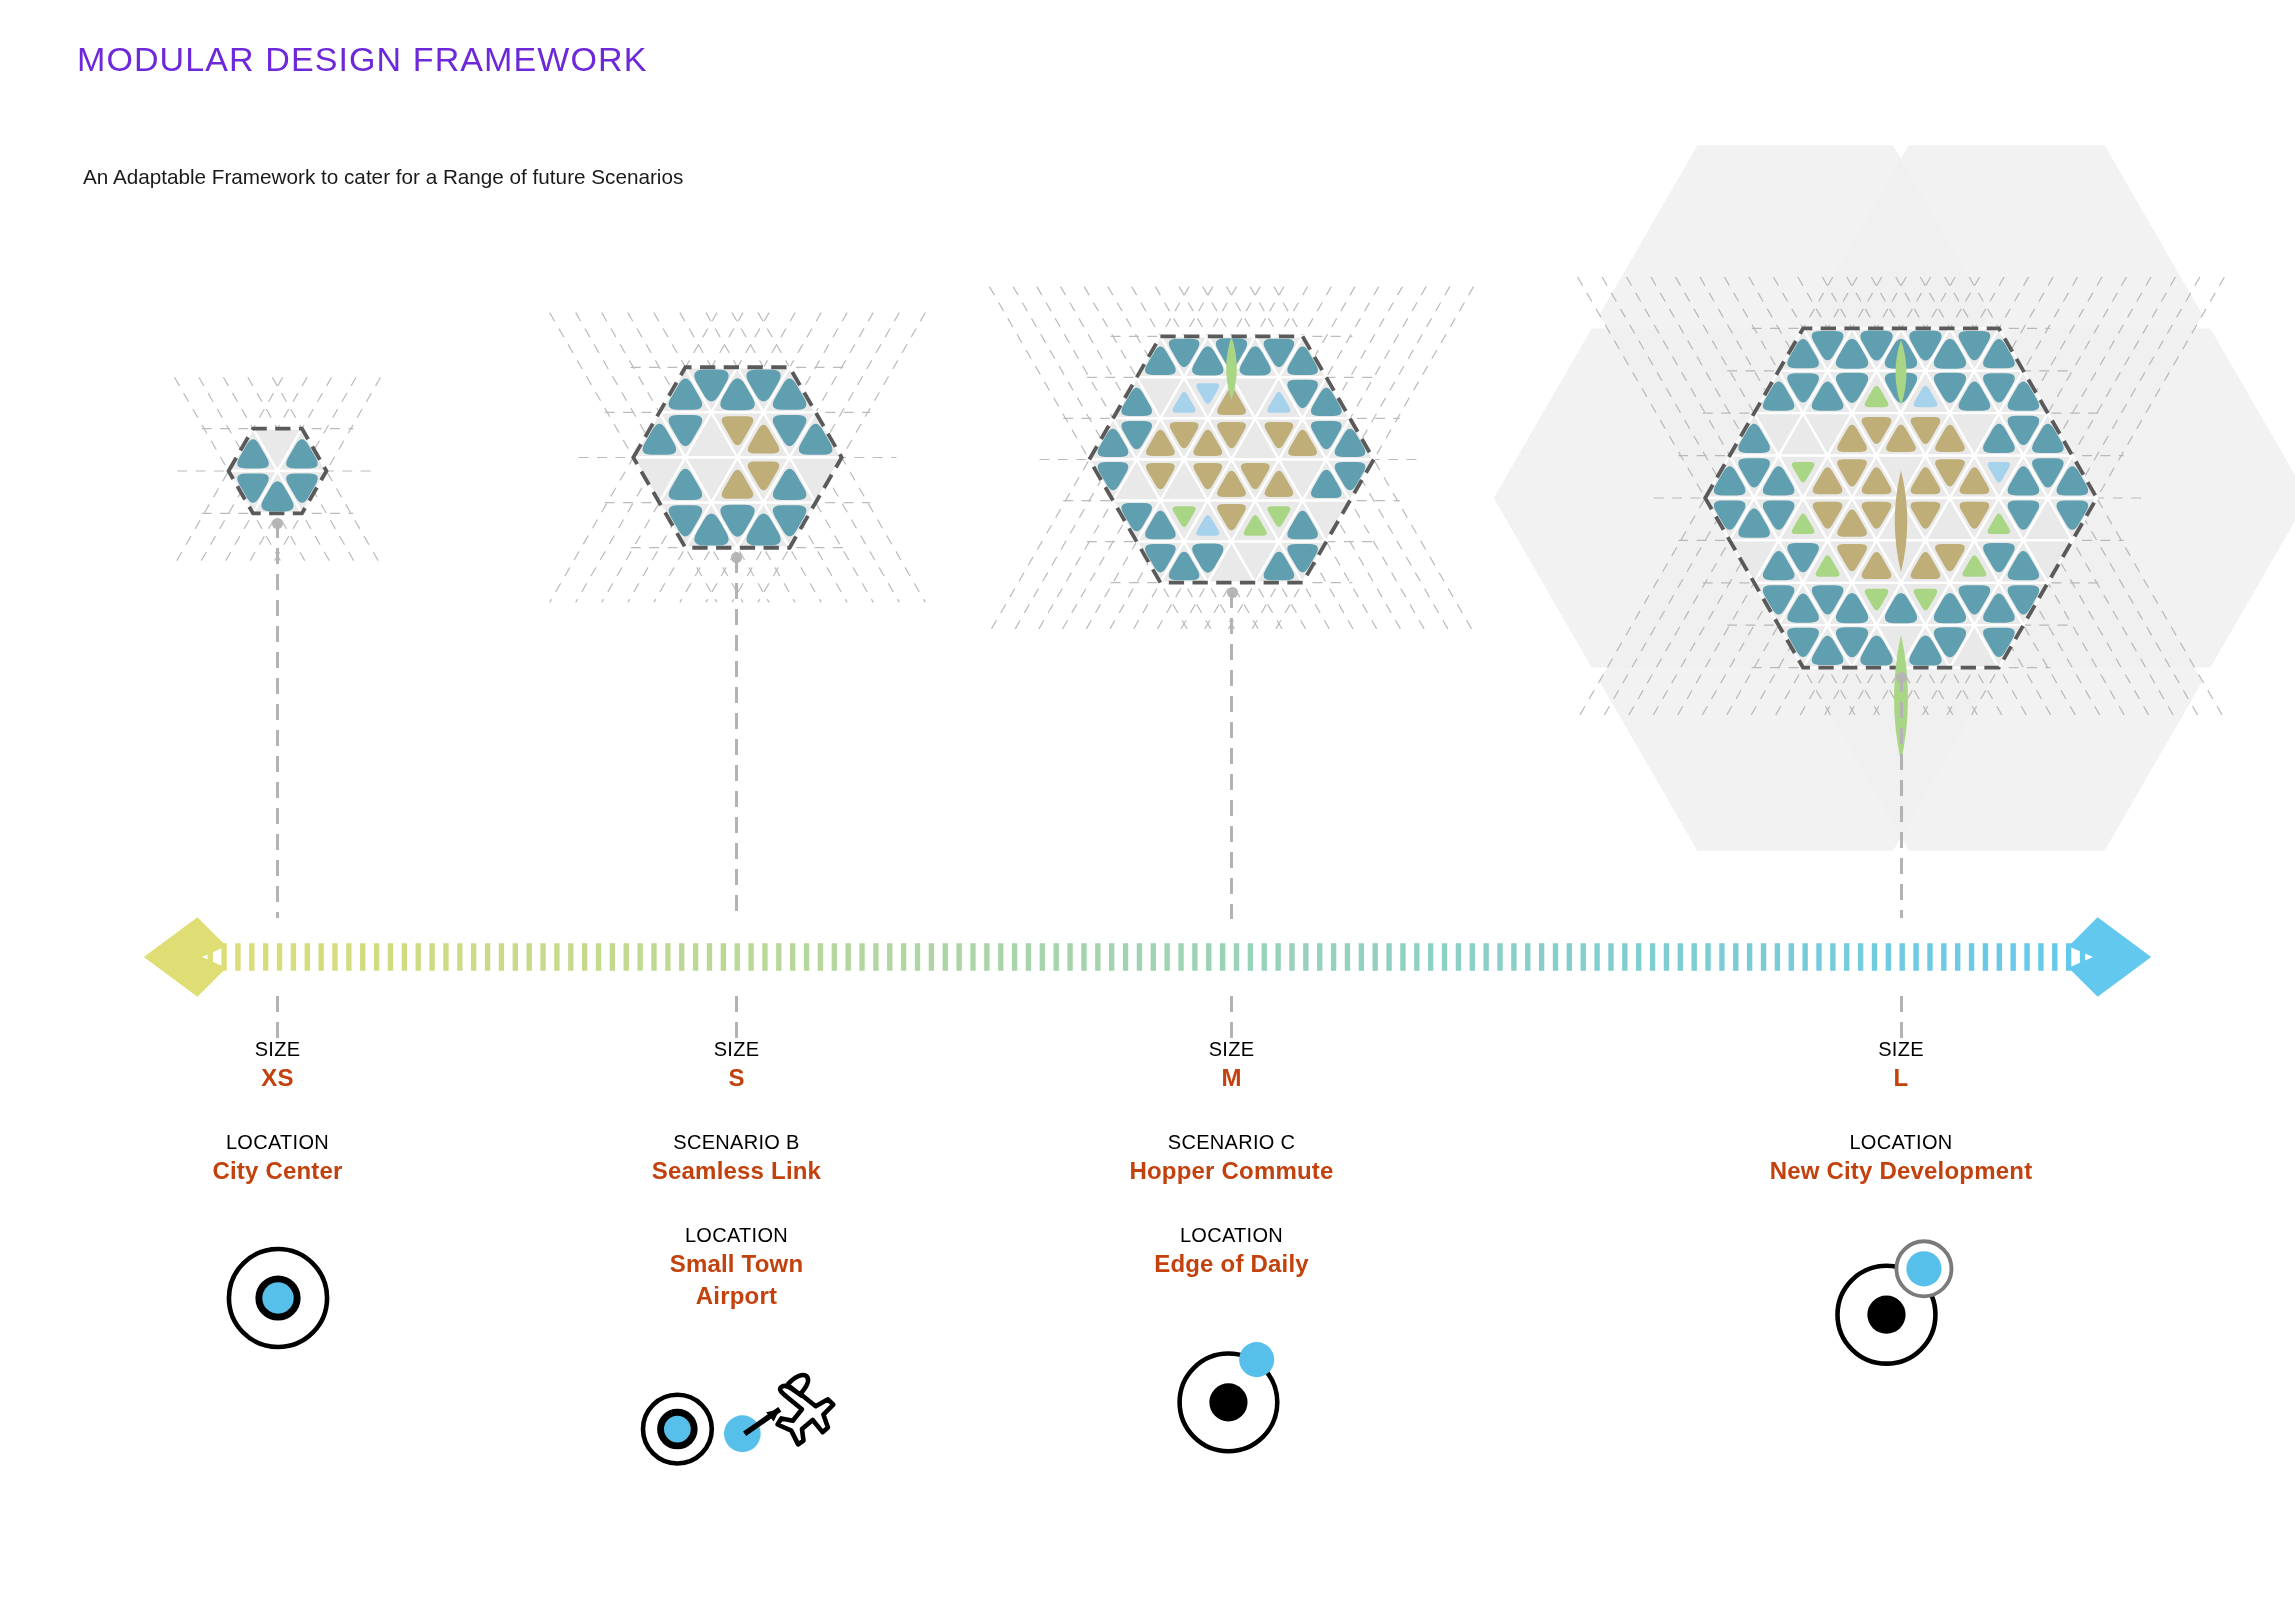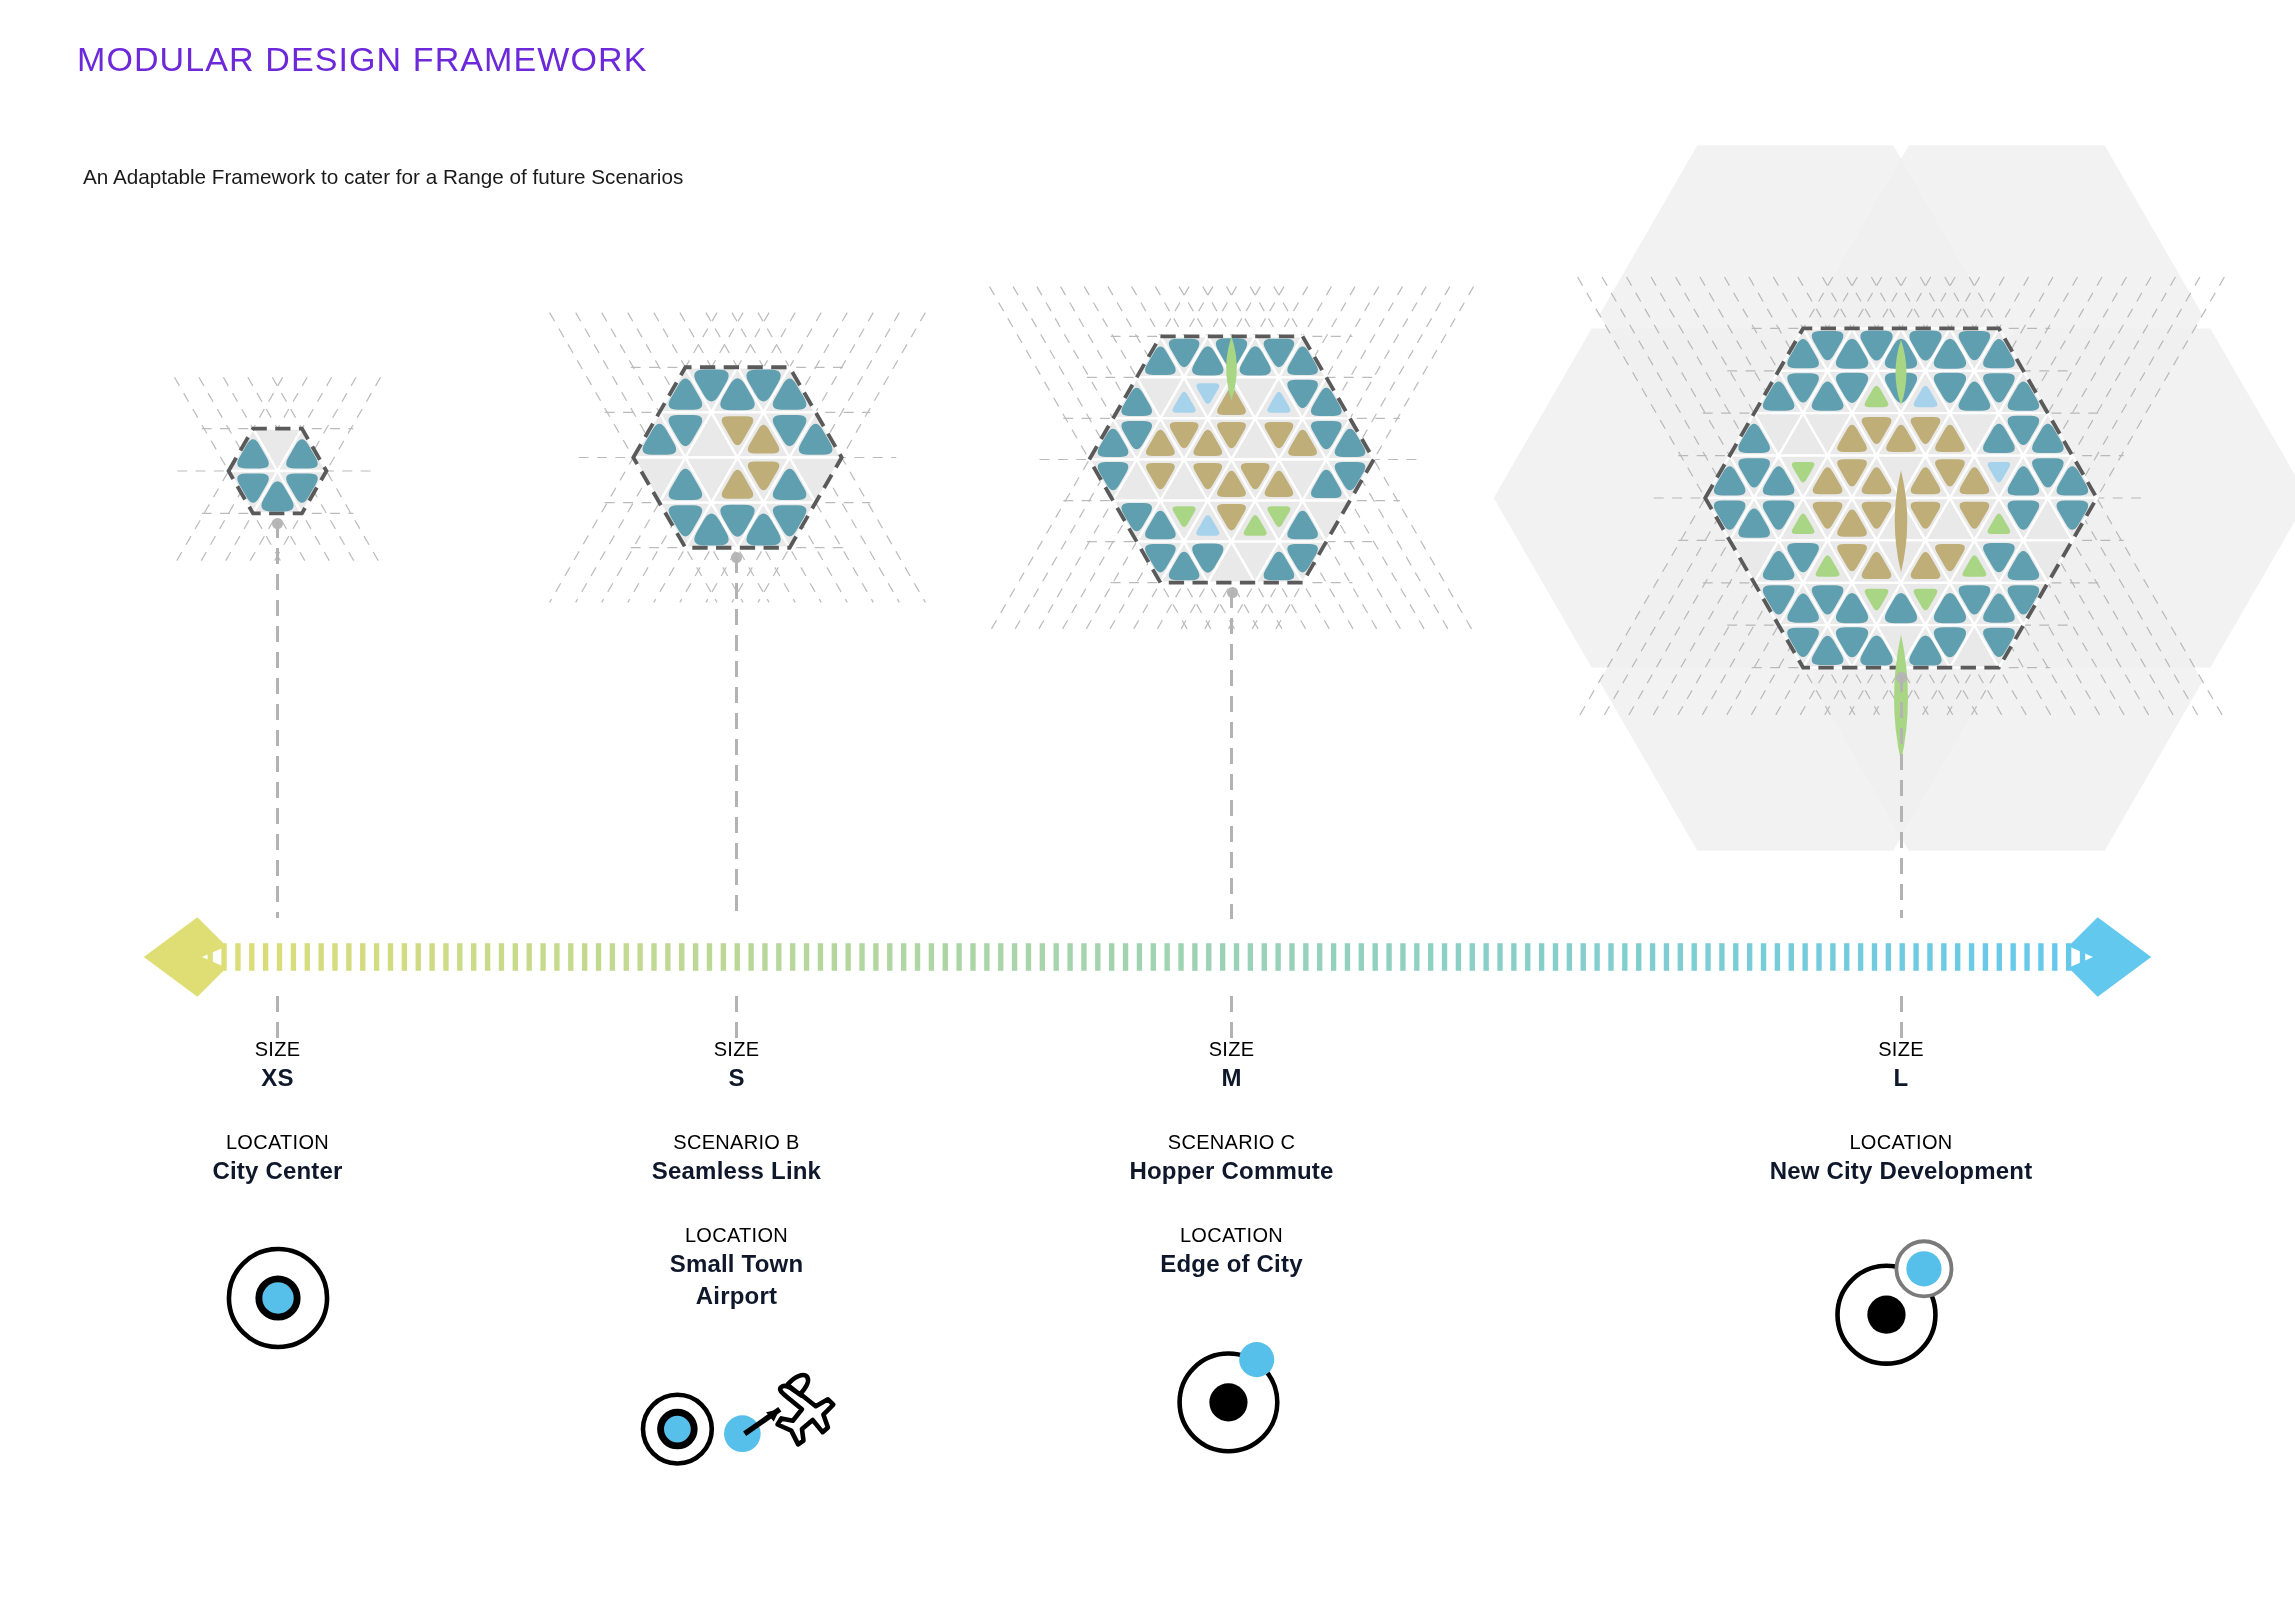--- a/index.html
+++ b/index.html
@@ -24,21 +24,21 @@
   
   .leader{position:absolute;width:3.1px;background:transparent;
      background-image:linear-gradient(to bottom,#b3b3b3 0 60%,transparent 60% 100%);
      background-size:3.1px 26px;}
   .leader-dot{position:absolute;width:10.7px;height:10.7px;border-radius:50%;background:#b6b6b6;}
   
   #bar{position:absolute;left:0;top:917px;width:2295px;height:80px;}
   
   .col{position:absolute;text-align:center;}
   .lab{font-size:20px;font-weight:400;color:#000;line-height:1.25;letter-spacing:0.3px;}
-  .val{font-size:24px;font-weight:700;color:#0f172a;line-height:1.3;letter-spacing:0.2px;}
+  .val{font-size:24px;font-weight:700;color:#c2410c;line-height:1.3;letter-spacing:0.2px;}
   .blk{margin-bottom:37px;}
   .icon{margin-top:43px;display:flex;justify-content:center;align-items:center;}
 </style>
 </head>
 <body>
 
 <div class="title">MODULAR DESIGN FRAMEWORK</div>
 <div class="subtitle">An Adaptable Framework to cater for a Range of future Scenarios</div>
 
 <div id="stage">
@@ -754,21 +754,21 @@
       <div class="blk">
          <div class="lab">SIZE</div>
          <div class="val">M</div>
        </div>
        <div class="blk">
          <div class="lab">SCENARIO C</div>
          <div class="val">Hopper Commute</div>
        </div>
        <div class="blk">
          <div class="lab">LOCATION</div>
-         <div class="val" style="white-space:pre-line">Edge of City</div>
+         <div class="val" style="white-space:pre-line">Edge of Daily</div>
        </div>
        <div class="icon">
         <svg width="153" height="145" viewBox="0 0 200 190">
         <circle cx="96" cy="104" r="64" fill="#fff" stroke="#000" stroke-width="6"></circle>
         <circle cx="96" cy="104" r="25" fill="#000"></circle>
         <circle cx="133" cy="48" r="23" fill="#56c0ea"></circle>
       </svg>
       </div>
     </div>
     <div class="col" style="left: 1664px; width: 474px; top: 1037px;">

